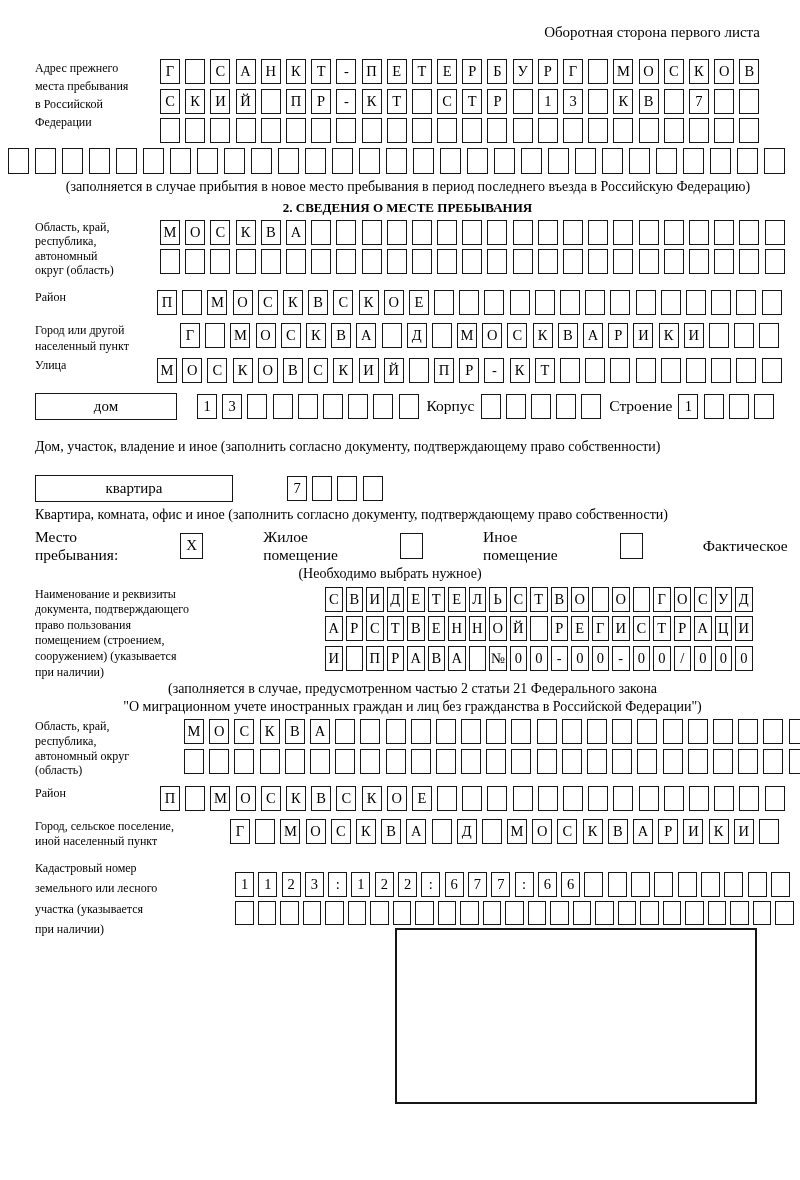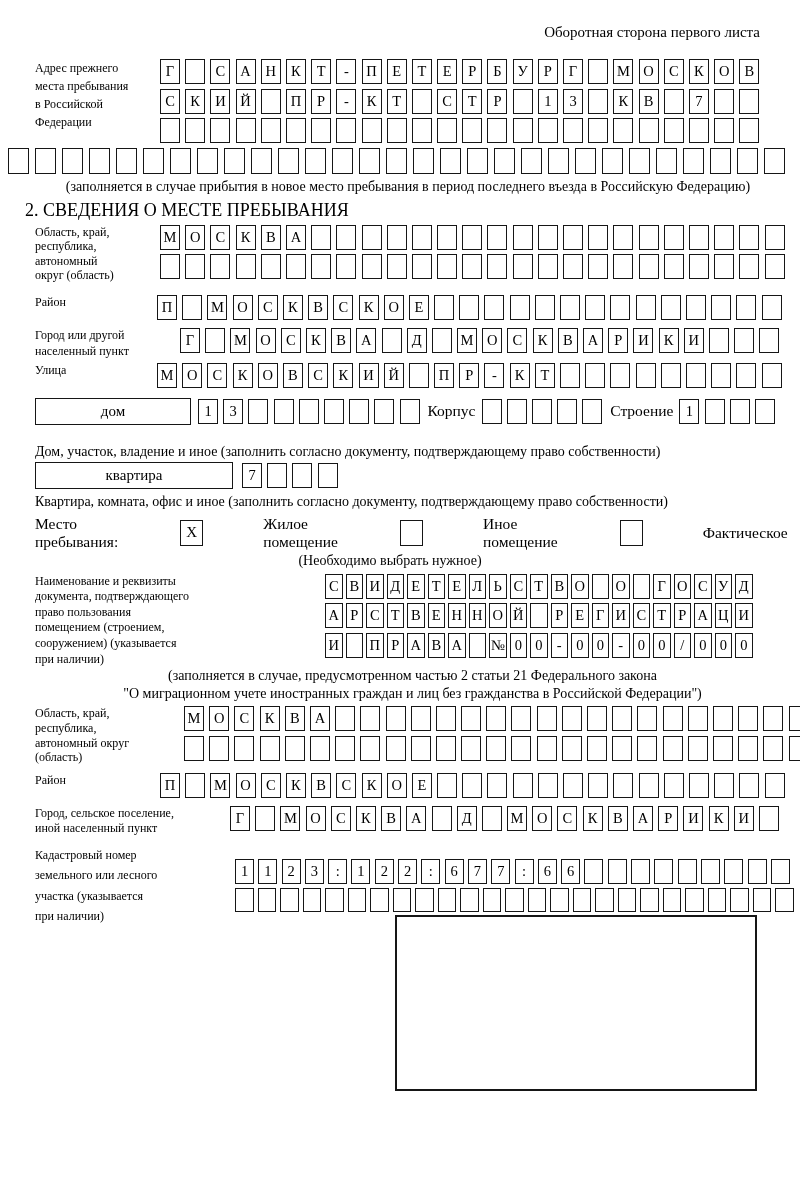--- a/index.html
+++ b/index.html
@@ -22,28 +22,28 @@
     font-size:14.5px;background:#fff;
   }
   .cells.big{gap:6px;} .cells.big .cell{flex-basis:21px;width:21px;height:26px;}
   .cells.tight{gap:3px;} .cells.tight .cell{flex-basis:17.5px;width:17.5px;}
   .cells.cad{gap:4.3px;} .cells.cad .cell{flex-basis:19px;width:19px;}
   .cells.cad2{gap:4px;} .cells.cad2 .cell{flex-basis:18.5px;width:18.5px;height:24px;}
   .fullrow{margin-left:-27px;margin-top:0;}
   .caption{font-size:14px;line-height:1.25;}
   .center{text-align:center;}
   .pre{white-space:pre-line;}
-  .sec-title{text-align:left;font-weight:normal;font-size:18px;margin:4px 0 4px -10px;}
+  .sec-title{text-align:center;font-weight:bold;font-size:13px;margin:4px 0 4px -10px;}
   .sub-title{text-align:center;font-weight:bold;font-size:15.5px;margin:6px 0 6px -10px;}
   .inline-row{display:flex;align-items:center;}
   .named-rect{
     box-sizing:border-box;height:27px;border:1.7px solid #161616;
     display:flex;align-items:center;justify-content:center;font-size:15px;
   }
-  .rect-dom{width:156px;margin-right:7px;}
+  .rect-dom{width:142px;margin-right:20px;}
   .rect-kv{width:198px;margin-right:9px;}
   .ilabel{font-size:15.5px;margin:0 6px 0 8px;}
   .inline-row .cells{margin-bottom:0;}
   .place{font-size:15.5px;margin-top:4px;gap:48px;}
   .plabel{margin-right:8px;}
   .cbox{
     box-sizing:border-box;width:23px;height:26px;border:1.7px solid #161616;
     display:inline-flex;align-items:center;justify-content:center;
     font-size:15px;margin:0 12px 0 6px;flex:0 0 23px;
   }
@@ -52,21 +52,21 @@
   .stamp-box{box-sizing:border-box;width:362px;height:176px;border:2px solid #161616;background:#fff;}
   
   .f-prev{margin-top:18px;}
   .cap-prev{margin-top:2px;margin-left:-27px;width:800px;}
   .f-oblast{margin-top:0;}
   .f-raion{margin-top:11px;}
   .f-gorod{margin-top:4px;}
   .f-ulitsa{margin-top:4px;}
   .r-dom{margin-top:5px;}
   .cap-dom{margin-top:18px;}
-  .r-kv{margin-top:2px;}
+  .r-kv{margin-top:20px;gap:45px;}
   .cap-kv{margin-top:4px;}
   .f-doc{margin-top:5px;}
   .f-foblast{margin-top:4px;}
   .f-fraion{margin-top:8px;}
   .f-fgorod{margin-top:3px;}
   .f-cad{margin-top:8px;}
   .f-cad .fboxes{margin-top:14px;}
 </style>
 </head>
 <body>

